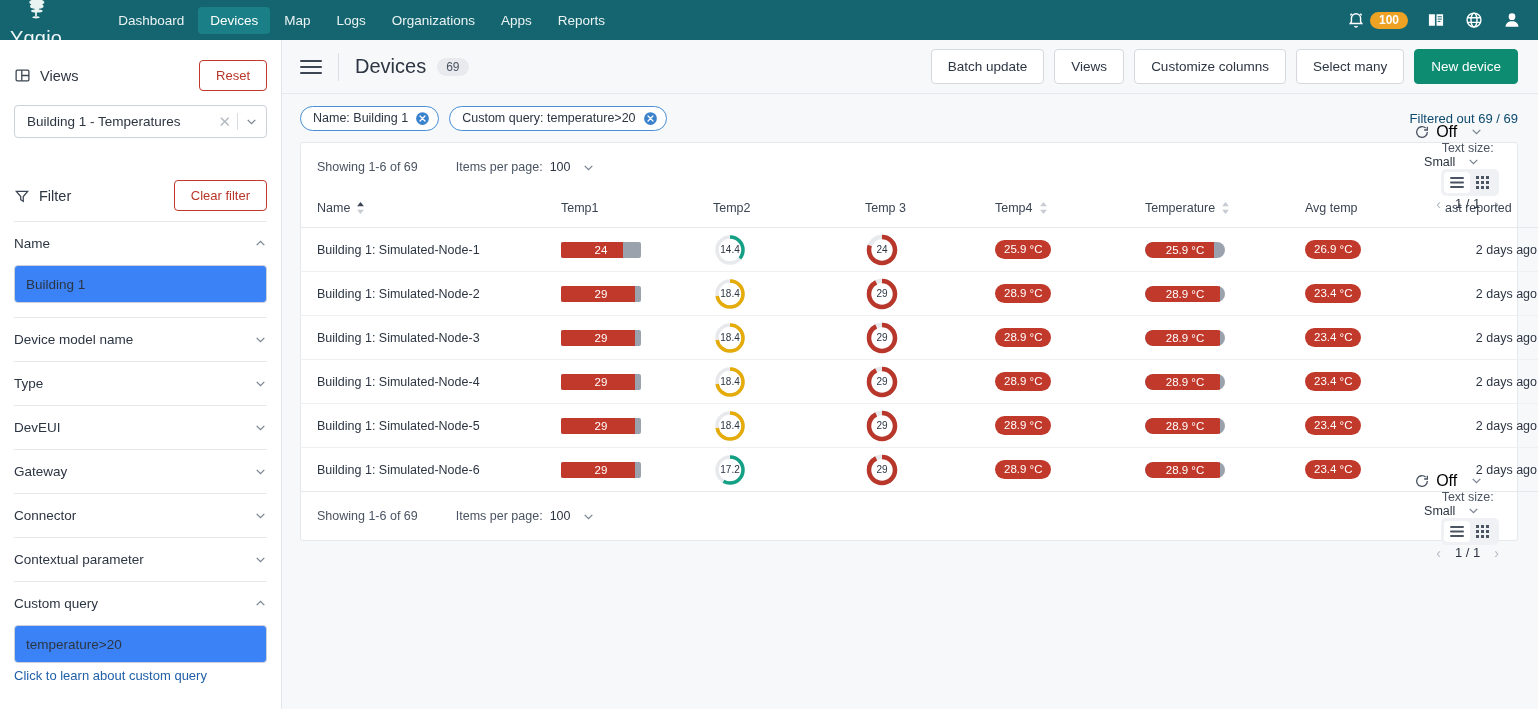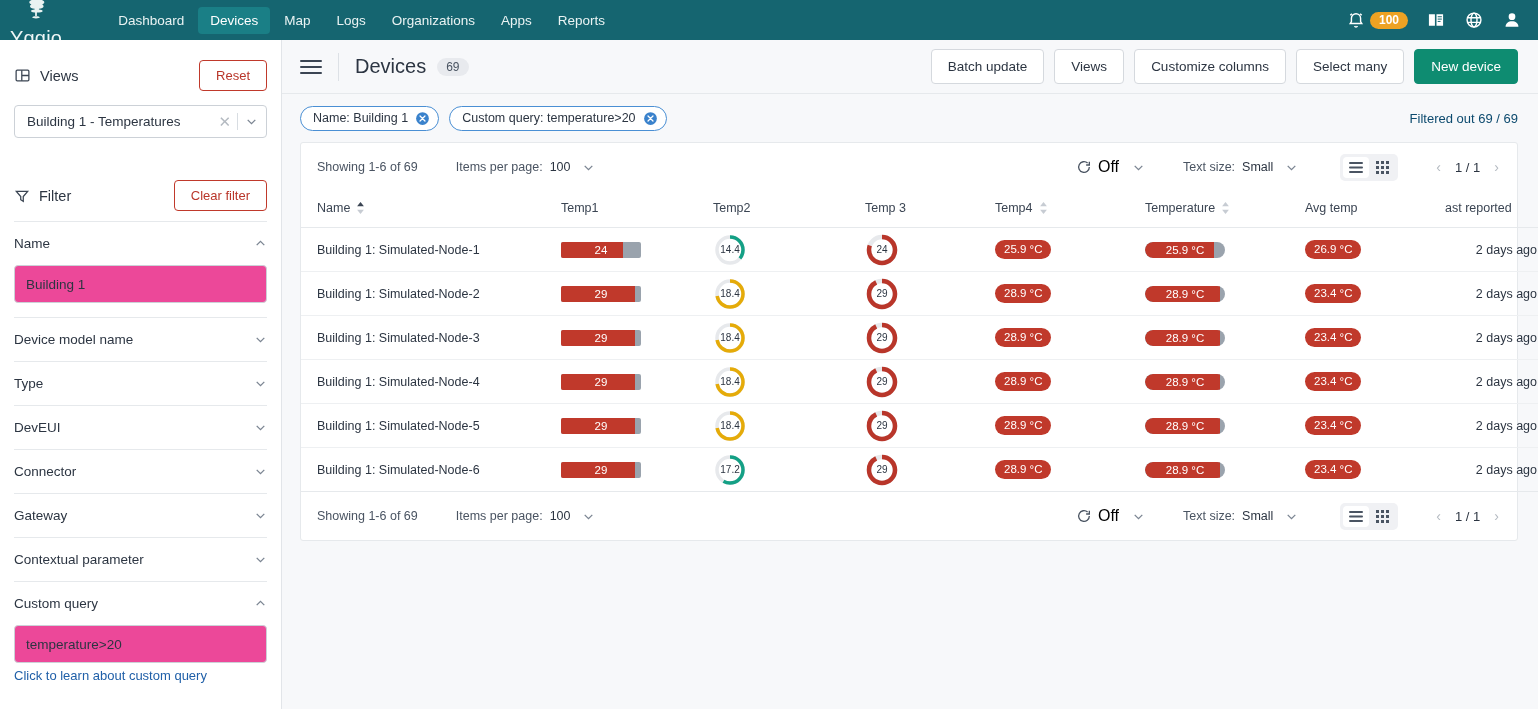--- a/index.html
+++ b/index.html
@@ -75,21 +75,21 @@
   .filter-row {
     border-top: 1px solid #e6e9ec;
     display: flex; align-items: center; justify-content: space-between;
     height: 44px; cursor: pointer;
   }
   .filter-row-label { font-size: 13.5px; color: #2c3542; }
   .text-input {
     width: 100%; height: 33px;
     border: 1px solid #ccd1d7; border-radius: 4px;
     padding: 18px 11px; font-size: 13.5px; color: #2c3542;
-    font-family: inherit; background: #ec4899;
+    font-family: inherit; background: #3b82f6;
   }
   .field-pad { padding-bottom: 14px; }
   .learn-link {
     display: inline-block; margin-top: 5px;
     font-size: 13px; color: #1f5fa8; cursor: pointer;
   }
 
   
   .main { flex: 1; display: flex; flex-direction: column; background: #f7f8fa; min-width: 0; }
   .main-head {
@@ -141,21 +141,21 @@
   .tbar {
     height: 48px; display: flex; align-items: center;
     padding: 0 18px 0 16px; gap: 0;
   }
   .tbar-text { font-size: 12.5px; color: #4a5462; }
   .tbar-label { font-size: 12.5px; color: #4a5462; margin-left: 38px; }
   .mini-select {
     display: inline-flex; align-items: center; gap: 5px;
     margin-left: 7px; font-size: 12.5px; color: #2c3542; cursor: pointer;
   }
-  .tbar-right { margin-left: auto; display: flex; align-items: center; gap: 0; }
+  .tbar-right { margin-left: auto; display: flex; align-items: center; gap: 0; flex-direction: column; }
   .refresh-grp { display: flex; align-items: center; gap: 6px; cursor: pointer; }
   .refresh-icon { width: 16px; height: 16px; color: #4a5462; }
   .toggle-grp {
     display: flex; background: #f0f1f4; border-radius: 5px; padding: 3px; margin-left: 42px;
   }
   .tgl { width: 26px; height: 21px; display: flex; align-items: center; justify-content: center; border-radius: 4px; cursor: pointer; }
   .tgl.on { background: #ffffff; }
   .pager { display: flex; align-items: center; gap: 14px; margin-left: 38px; }
   .pg-arrow { color: #b4bac1; font-size: 14px; cursor: pointer; user-select: none; }
   .pg-num { font-size: 13px; color: #2c3542; white-space: nowrap; }
@@ -318,27 +318,27 @@
             <path d="M5 9l7 7 7-7"></path>
           </svg>
       </div>
       <div class="filter-row">
         <span class="filter-row-label">DevEUI</span>
         <svg class="caret" viewBox="0 0 24 24" fill="none" stroke="currentColor" stroke-width="2.4">
             <path d="M5 9l7 7 7-7"></path>
           </svg>
       </div>
       <div class="filter-row">
-        <span class="filter-row-label">Connector</span>
+        <span class="filter-row-label">Gateway</span>
         <svg class="caret" viewBox="0 0 24 24" fill="none" stroke="currentColor" stroke-width="2.4">
             <path d="M5 9l7 7 7-7"></path>
           </svg>
       </div>
       <div class="filter-row">
-        <span class="filter-row-label">Gateway</span>
+        <span class="filter-row-label">Connector</span>
         <svg class="caret" viewBox="0 0 24 24" fill="none" stroke="currentColor" stroke-width="2.4">
             <path d="M5 9l7 7 7-7"></path>
           </svg>
       </div>
       <div class="filter-row">
         <span class="filter-row-label">Contextual parameter</span>
         <svg class="caret" viewBox="0 0 24 24" fill="none" stroke="currentColor" stroke-width="2.4">
             <path d="M5 9l7 7 7-7"></path>
           </svg>
       </div>

